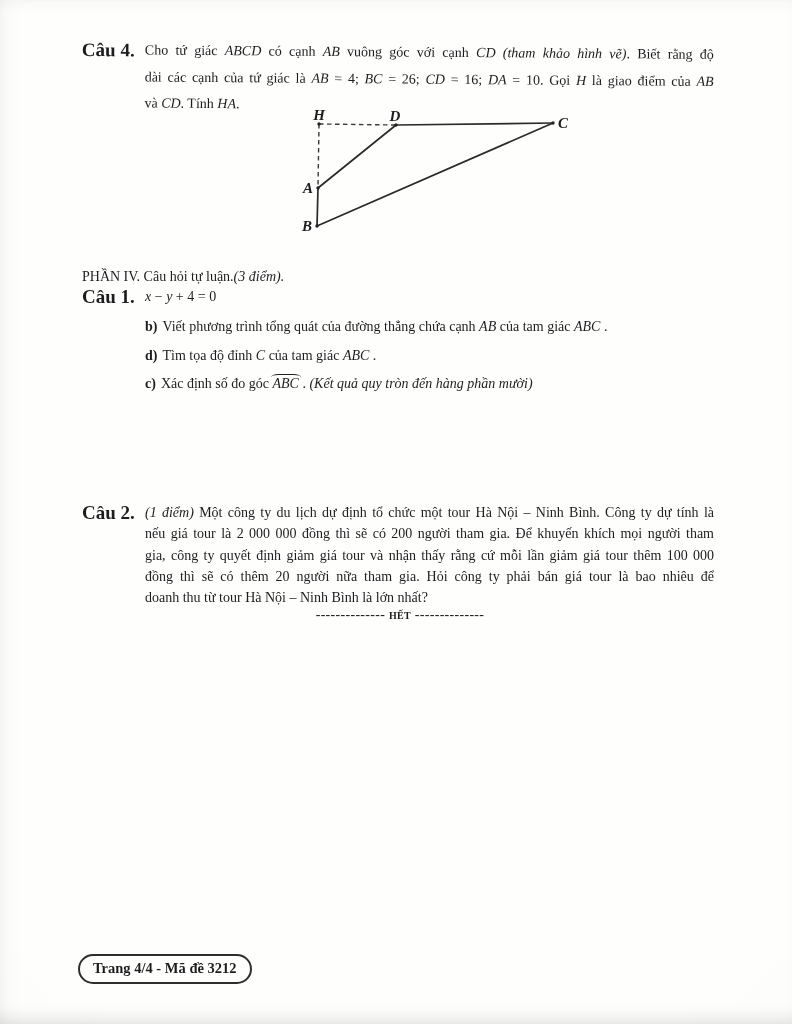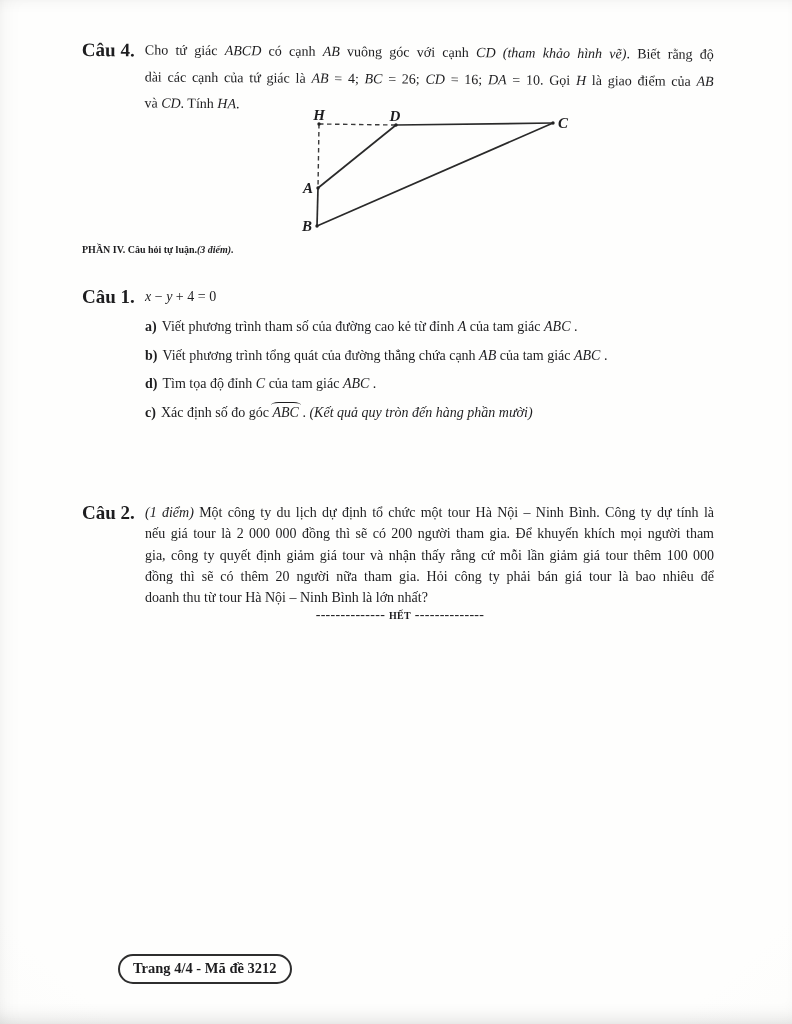--- a/index.html
+++ b/index.html
@@ -31,42 +31,42 @@
   
   #q4 { top: 37px; left: 82px; width: 632px; transform: rotate(0.45deg); transform-origin: 0 0; }
   
   #figure { position: absolute; top: 110px; left: 298px; }
   .fline  { stroke: #2a2a2a; stroke-width: 1.7; }
   .fdash  { stroke: #3a3a3a; stroke-width: 1.4; stroke-dasharray: 4.5 3.5; }
   .fdot   { fill: #222; }
   .flabel { font-family: "Liberation Serif", serif; font-style: italic; font-weight: bold;
             font-size: 15px; fill: #1d1d1f; }
   
-  #part4 { top: 244px; left: 82px; font-size: 10px; font-weight: bold; }
+  #part4 { top: 269px; left: 82px; font-size: 14px; font-weight: normal; }
   
   #q1 { top: 283px; left: 82px; width: 632px; justify-content: space-between; }
   #q1 .line { line-height: 27px; }
   #q1 .qlabel { line-height: 27px; }
   .items { margin-top: 7px; }
   .item  { line-height: 19px; margin-bottom: 9.5px; text-align: left; }
   .ilabel { font-weight: bold; margin-right: 5px; }
   
   #q2 { top: 502px; left: 82px; width: 632px; }
   #q2 .line { line-height: 21.3px; }
   #q2 .qlabel { line-height: 21.3px; }
   
   #het { position: absolute; top: 607px; left: 90px; width: 620px; text-align: center;
          font-size: 14px; letter-spacing: .3px; }
   #het .b { font-size: 10px; }
   
   #footer {
     position: absolute; top: 954px; left: 78px;
     border: 2px solid #2e2e2e; border-radius: 15px;
     padding: 4px 13px 5px 13px;
-    font-size: 14.5px; font-weight: 600; background: rgba(255,255,255,.6); margin-left: 40px;
+    font-size: 14.5px; font-weight: 600; background: rgba(255,255,255,.6);
   }
 </style>
 </head>
 <body>
 
 <div class="page">
 
   <section class="block" id="q4">
     <span class="qlabel">Câu 4.</span>
     <div class="qbody">
@@ -99,23 +99,20 @@
     <span>PHẦN IV. Câu hỏi tự luận. </span>
       <span class="i">(3 điểm).</span>
   </div>
 
   <section class="block" id="q1">
     <span class="qlabel">Câu 1.</span>
     <div class="qbody">
       <div class="line"><span class="i">x</span><span> − </span><span class="i">y</span><span> + 4 = 0</span></div>
       <div class="items">
         <div class="item">
-          <span class="ilabel">a)</span><span><span>Viết phương trình tham số của đường cao kẻ từ đỉnh </span><span class="i">A</span><span> của tam giác </span><span class="i">ABC</span><span> .</span></span>
-        </div>
-        <div class="item">
           <span class="ilabel">b)</span><span><span>Viết phương trình tổng quát của đường thẳng chứa cạnh </span><span class="i">AB</span><span> của tam giác </span><span class="i">ABC</span><span> .</span></span>
         </div>
         <div class="item">
           <span class="ilabel">d)</span><span><span>Tìm tọa độ đỉnh </span><span class="i">C</span><span> của tam giác </span><span class="i">ABC</span><span> .</span></span>
         </div>
         <div class="item">
           <span class="ilabel">c)</span><span><span>Xác định số đo góc </span><span class="arc">ABC</span><span> . </span><span class="i">(Kết quả quy tròn đến hàng phần mười)</span></span>
         </div>
       </div>
     </div>

